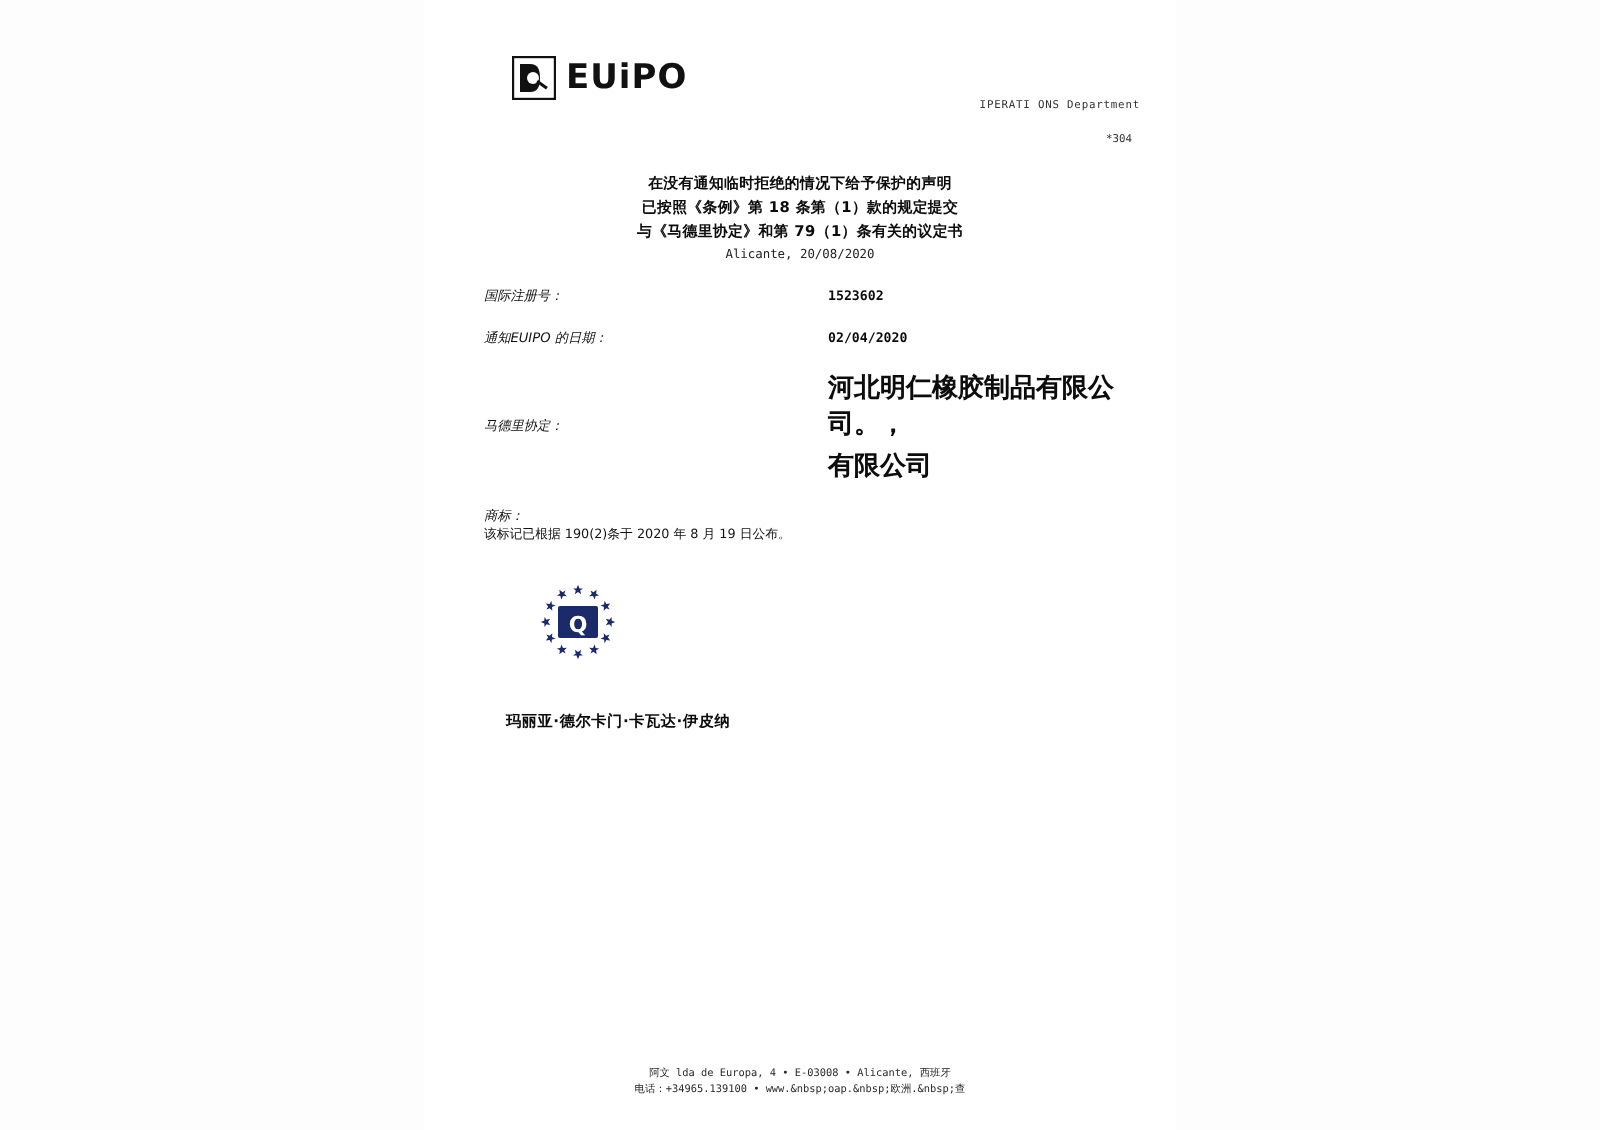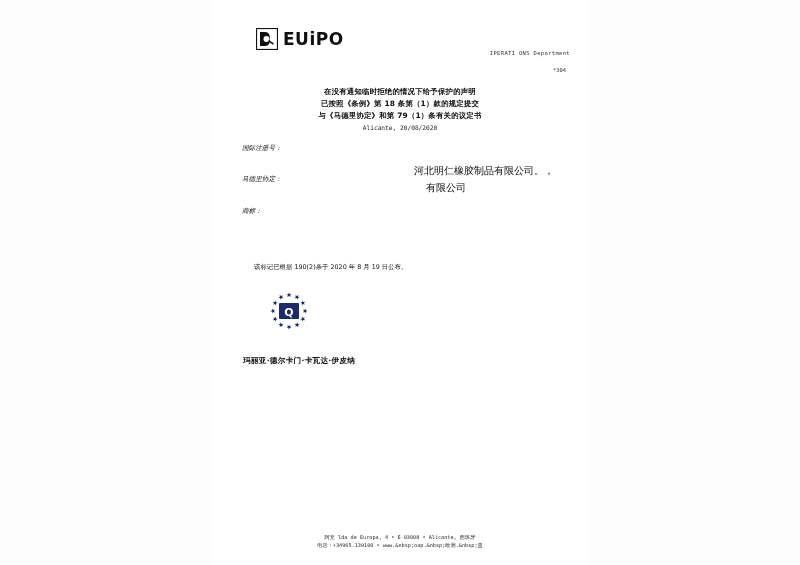--- a/index.html
+++ b/index.html
@@ -119,63 +119,62 @@
     box-sizing: border-box;
     font-family: "DejaVu Sans", sans-serif;
     font-size: 6.6px;
     font-style: italic;
     color: #111;
     white-space: nowrap;
   }
   .field-value {
     flex: 1;
     font-family: "DejaVu Sans", sans-serif;
-    font-weight: normal;
-    font-size: 10px;
+    font-weight: bold;
+    font-size: 13px;
     color: #0c0c0c;
     padding-left: 56px;
     box-sizing: border-box;
   }
   .field-value .line2 {
     display: block;
     margin-top: 3px;
-    margin-left: 12px;
   }
   .field-value.mono {
     font-family: "DejaVu Sans Mono", monospace;
     font-weight: bold;
     font-size: 6.6px;
   }
 
   
   .para {
     position: absolute;
     left: 30px;
     width: 326px;
     font-family: "DejaVu Sans", sans-serif;
     font-size: 6.4px;
     line-height: 11px;
     color: #111;
   }
   #para1 { top: 230px; }
-  #para2 { top: 262px; margin-left: 12px; }
+  #para2 { top: 262px; }
   #para3 { top: 334px; }
 
   
   .seal {
     position: absolute;
     left: 52px;
     top: 290px;
     width: 50px;
     height: 42px;
   }
 
   .signature {
     position: absolute;
-    left: 31px;
+    left: 41px;
     top: 356px;
     font-family: "DejaVu Sans", sans-serif;
     font-weight: bold;
     font-size: 7.6px;
     color: #0c0c0c;
     letter-spacing: 0.3px;
   }
 
   
   .footer {
@@ -216,22 +215,27 @@
       <div class="title-line">已按照《条例》第 18 条第（1）款的规定提交</div>
       <div class="title-line">与《马德里协定》和第 79（1）条有关的议定书</div>
     </div>
 
     <div class="place-date">Alicante, 20/08/2020</div>
 
     <div class="fields">
 
       <div class="field-row">
         <div class="field-label">国际注册号：</div>
+        <div class="field-value mono">1523602</div>
       </div>
 
+      <div class="field-row">
+        <div class="field-label">通知EUIPO 的日期：</div>
+        <div class="field-value mono">02/04/2020</div>
+      </div>
 
       <div class="field-row">
         <div class="field-label">马德里协定：</div>
         <div class="field-value">
           <span>河北明仁橡胶制品有限公司。，</span>
           <span class="line2">有限公司</span>
         </div>
       </div>
 
       <div class="field-row">

